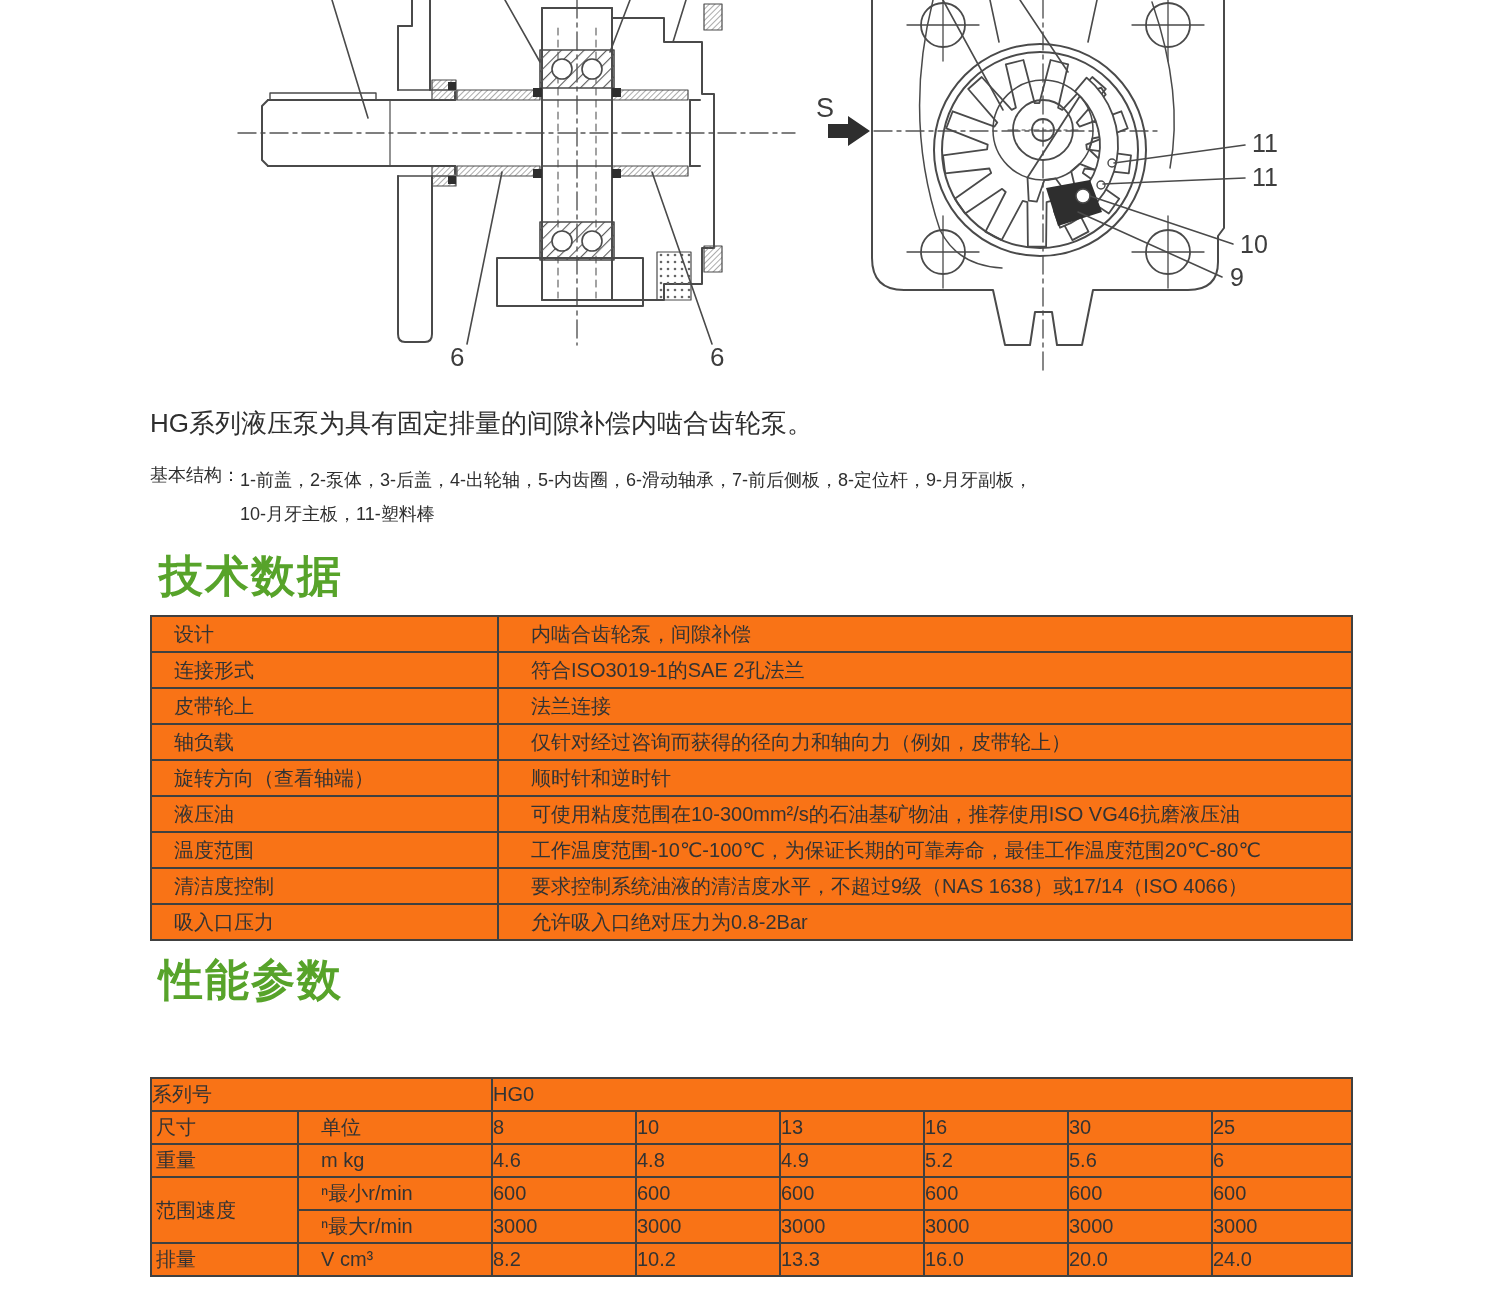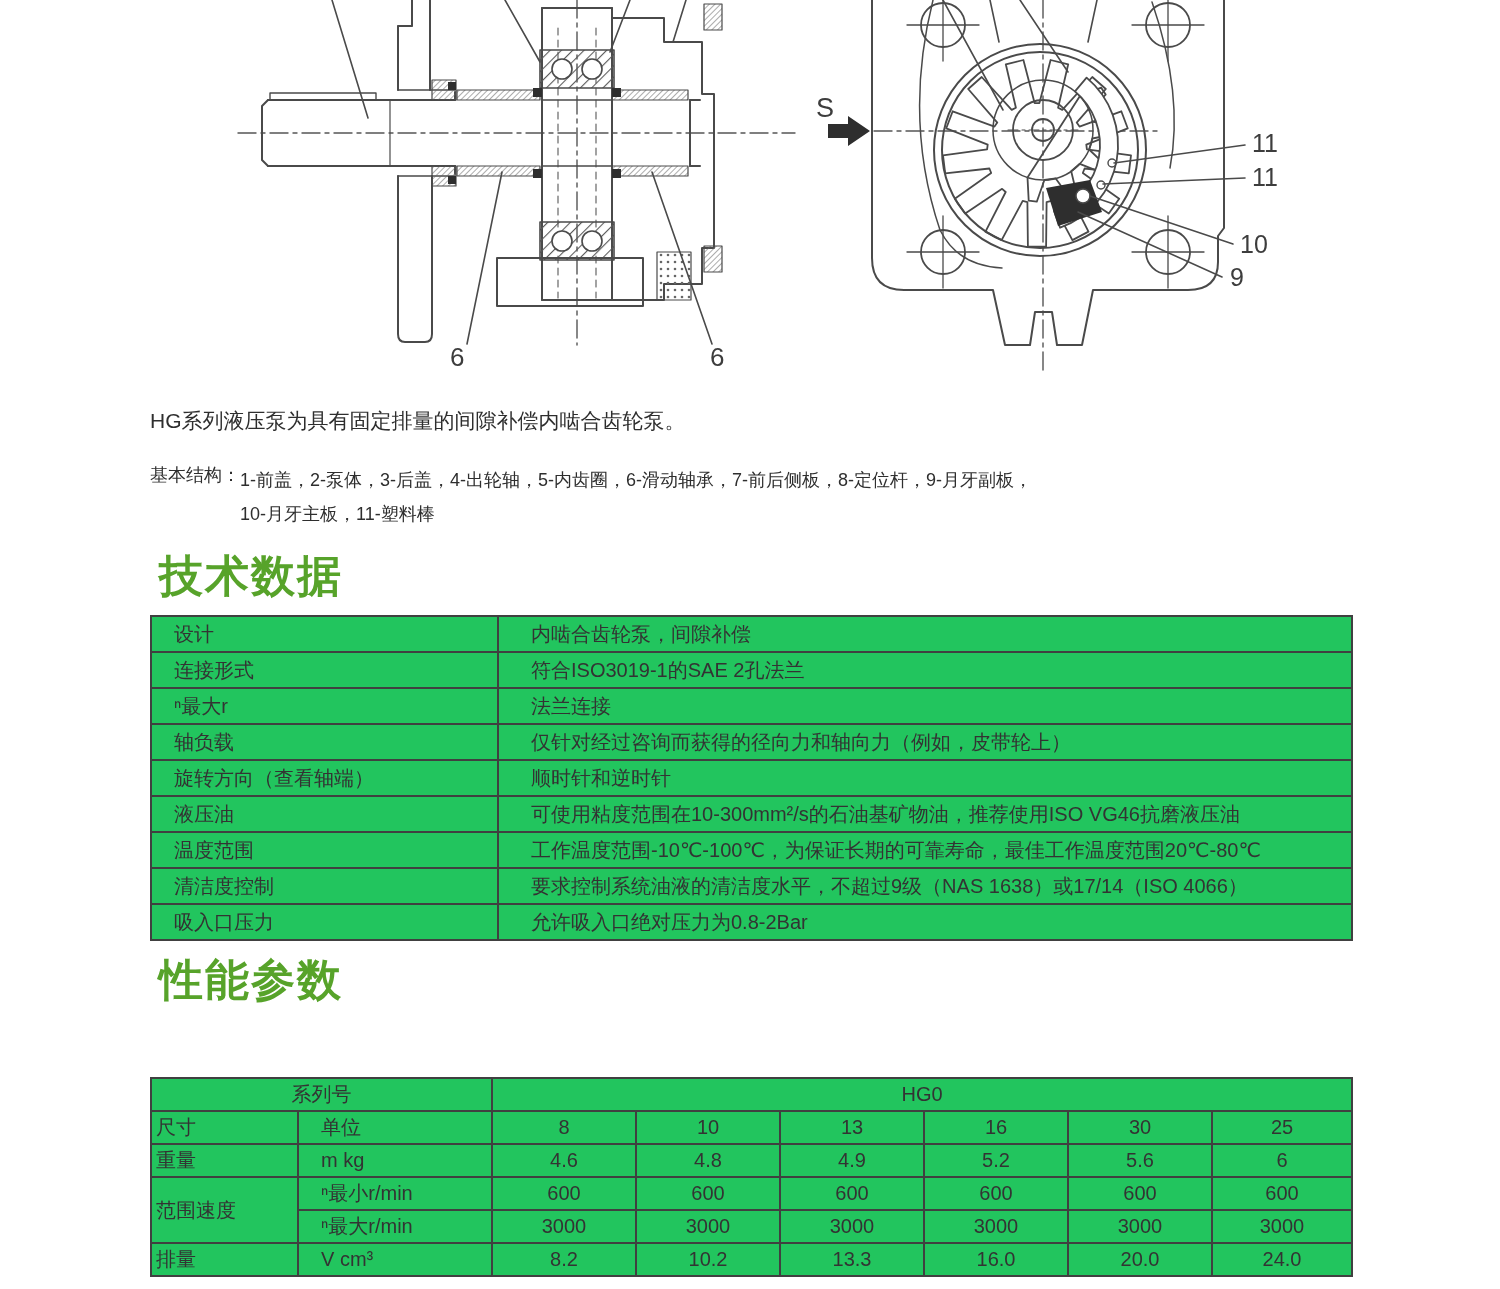--- a/index.html
+++ b/index.html
@@ -2,36 +2,36 @@
 <html lang="zh"><head>
 <meta charset="utf-8">
 <style>
   html,body{margin:0;padding:0;}
   body{
     width:1500px;height:1289px;position:relative;overflow:hidden;
     background:#ffffff;color:#2e2e2e;
     font-family:"Liberation Sans","DejaVu Sans",sans-serif;
   }
   .diagram-svg{position:absolute;top:0;left:0;}
-  .intro{position:absolute;left:150px;top:407px;font-size:21px;line-height:1.3;margin:0;}
+  .intro{position:absolute;left:150px;top:407px;font-size:26px;line-height:1.3;margin:0;}
   .structure{position:absolute;left:150px;top:463px;font-size:18px;display:flex;margin:0;}
   .structure .lines div{line-height:34px;}
   h2.section{position:absolute;left:147px;margin:12px;font-size:44px;line-height:1.05;
     font-weight:700;color:#57a32a;letter-spacing:2px;}
   #tech-title{top:541px;}
   #perf-title{top:945px;}
-  table.doc{position:absolute;left:150px;border-collapse:collapse;table-layout:fixed;background:#22c55e;}
+  table.doc{position:absolute;left:150px;border-collapse:collapse;table-layout:fixed;background:#f97316;}
   table.doc td{border:2px solid #404040;font-size:20px;color:#333;vertical-align:middle;
     white-space:nowrap;overflow:hidden;}
   #tech-table{top:615px;width:1203px;}
   #tech-table td{height:32px;}
   #tech-table td.label{padding-left:22px;}
   #tech-table td.value{padding-left:32px;}
   #perf-table{top:1077px;width:1203px;}
-  #perf-table td{height:31px;text-align:center;padding:0;}
+  #perf-table td{height:31px;padding:0;}
   #perf-table td.label{text-align:left;padding-left:4px;}
   #perf-table td.unit{text-align:left;padding-left:22px;}
   .svg-label{font-family:"Liberation Sans","DejaVu Sans",sans-serif;fill:#3d3d3d;}
 </style>
 </head>
 <body>
 
 <svg class="diagram-svg" width="1500" height="380" viewBox="0 0 1500 380">
   <defs>
     <pattern id="hatch" width="8" height="8" patternUnits="userSpaceOnUse" patternTransform="rotate(45)">
@@ -217,21 +217,21 @@
   <tbody>
       <tr>
         <td class="label">设计</td>
         <td class="value">内啮合齿轮泵，间隙补偿</td>
       </tr>
       <tr>
         <td class="label">连接形式</td>
         <td class="value">符合ISO3019-1的SAE 2孔法兰</td>
       </tr>
       <tr>
-        <td class="label">ⁿ最大r</td>
+        <td class="label">皮带轮上</td>
         <td class="value">法兰连接</td>
       </tr>
       <tr>
         <td class="label">轴负载</td>
         <td class="value">仅针对经过咨询而获得的径向力和轴向力（例如，皮带轮上）</td>
       </tr>
       <tr>
         <td class="label">旋转方向（查看轴端）</td>
         <td class="value">顺时针和逆时针</td>
       </tr>

